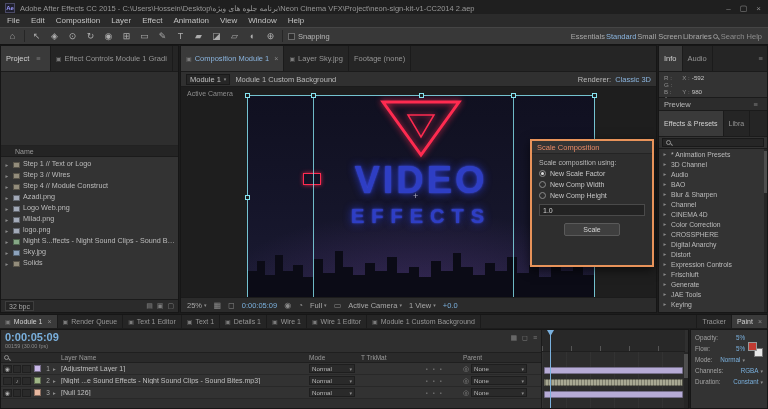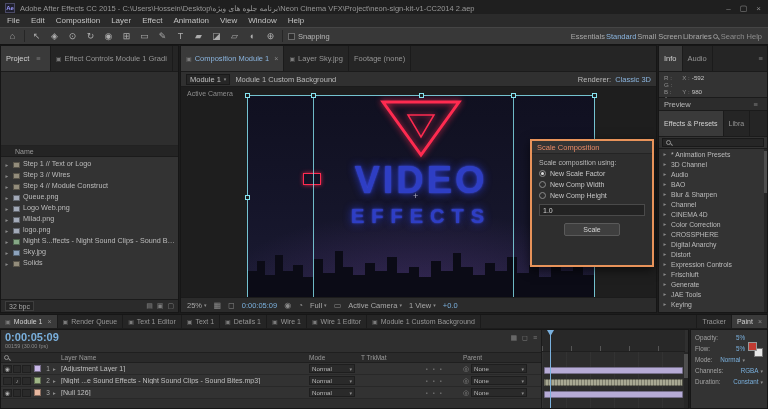--- a/index.html
+++ b/index.html
@@ -229,21 +229,21 @@
         <span class="lbl">Step 3 // Wires</span>
       </div>
     <div class="pitem">
         <span class="tw">▸</span>
         <span class="ficon" style="background-color: rgb(147, 141, 124);"></span>
         <span class="lbl">Step 4 // Module Construct</span>
       </div>
     <div class="pitem">
         <span class="tw">▸</span>
         <span class="ficon" style="background-color: rgb(163, 170, 184);"></span>
-        <span class="lbl">Queue.png</span>
+        <span class="lbl">Azadi.png</span>
       </div>
     <div class="pitem">
         <span class="tw">▸</span>
         <span class="ficon" style="background-color: rgb(163, 170, 184);"></span>
         <span class="lbl">Logo Web.png</span>
       </div>
     <div class="pitem">
         <span class="tw">▸</span>
         <span class="ficon" style="background-color: rgb(163, 170, 184);"></span>
         <span class="lbl">Milad.png</span>

